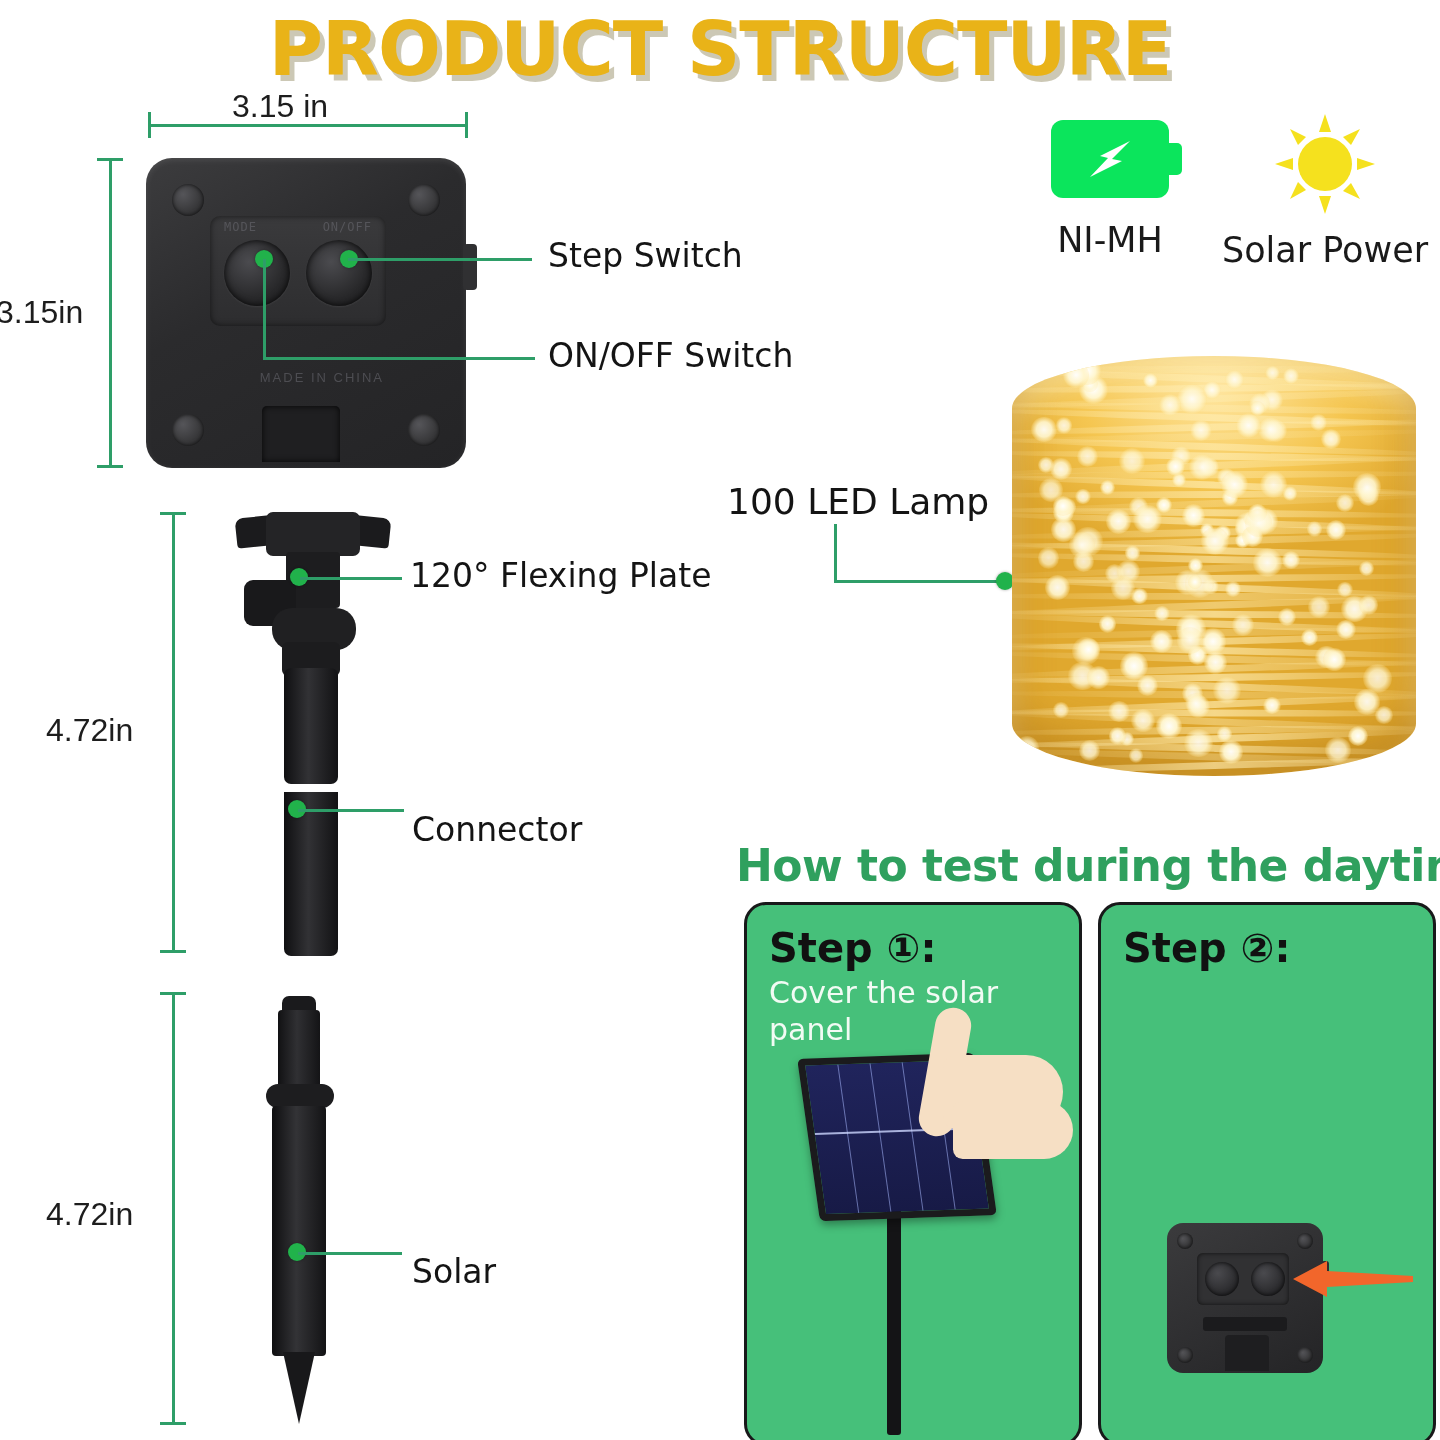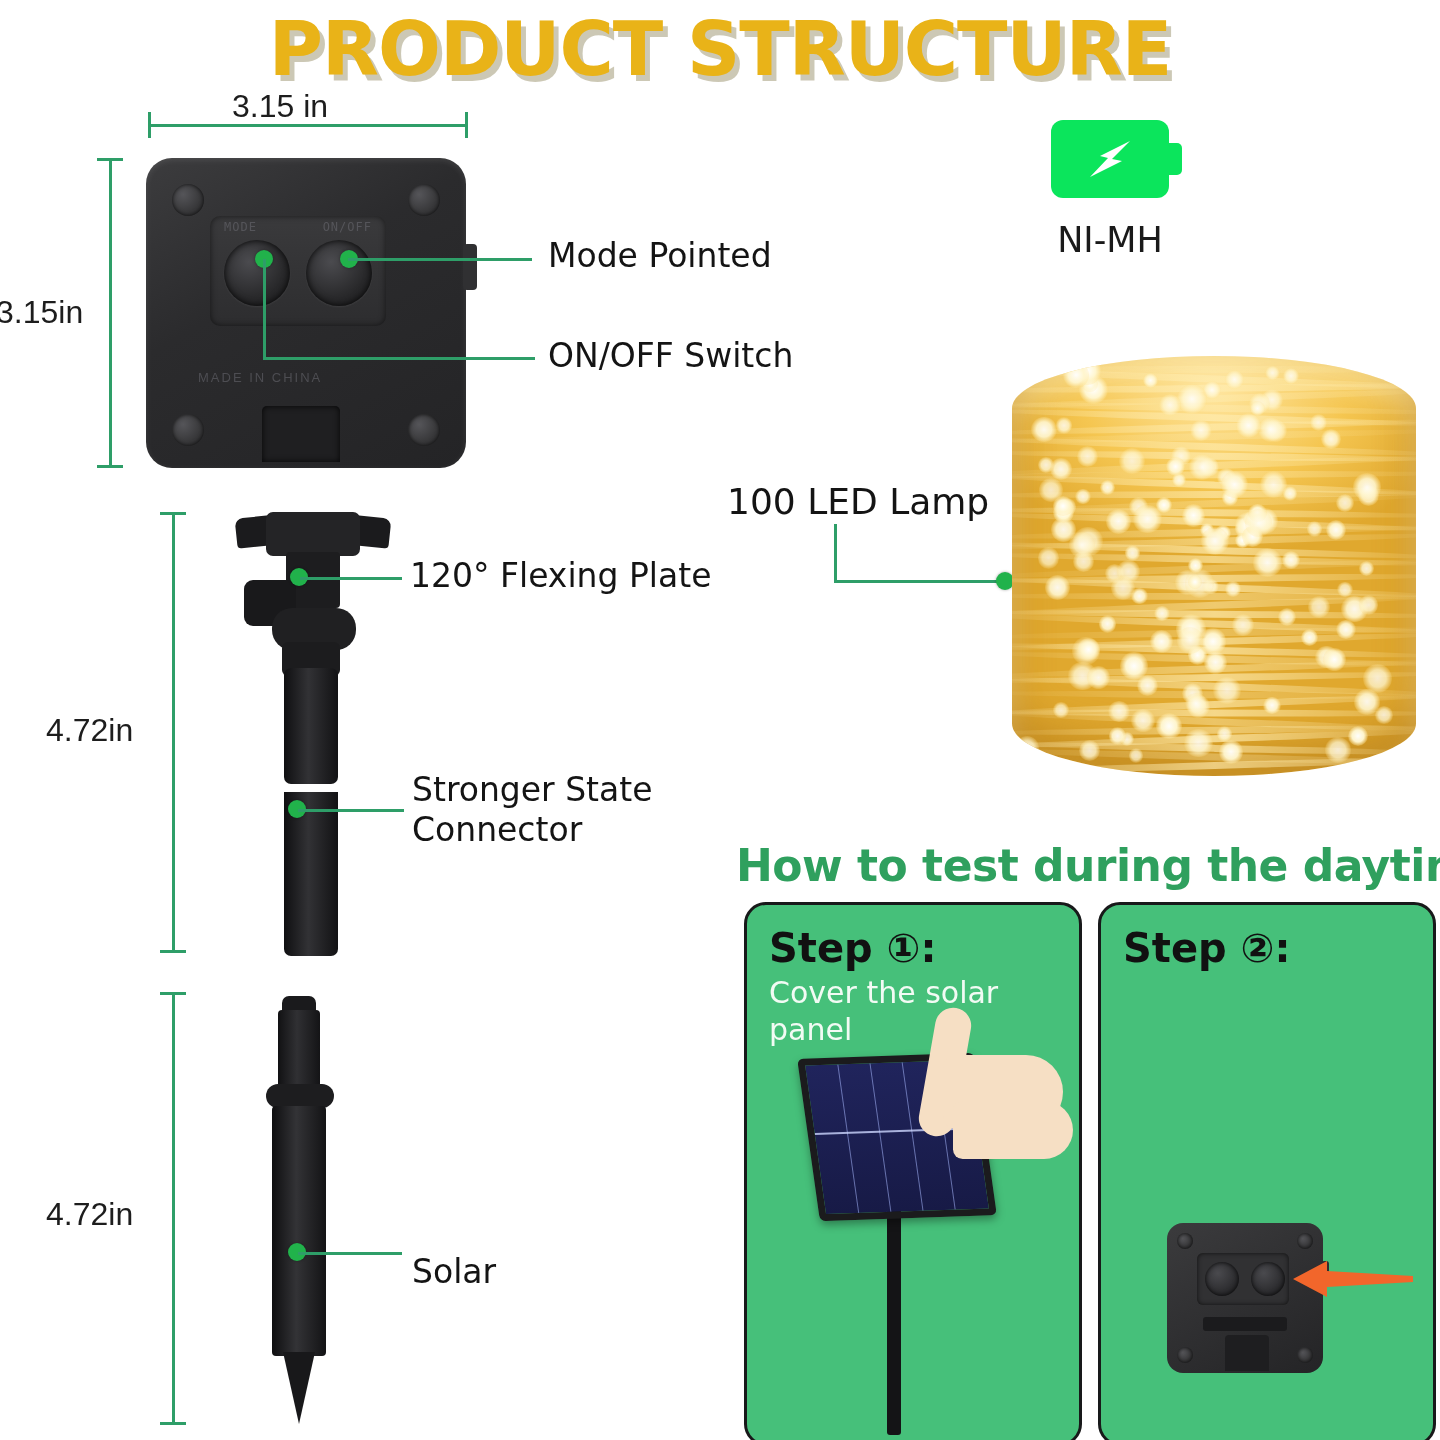--- a/index.html
+++ b/index.html
@@ -61,21 +61,21 @@
   .btn-round{
     position:absolute;width:66px;height:66px;border-radius:50%;
     background:radial-gradient(circle at 38% 33%,#4b4b4f 0%,#2a2a2c 58%,#19191b 100%);
     box-shadow:inset 0 0 7px rgba(0,0,0,.9),0 1px 2px rgba(255,255,255,.07);
   }
   .emboss{
     position:absolute;font-size:12px;color:#55555a;letter-spacing:1px;
     font-family:"DejaVu Sans Mono","Liberation Mono",monospace;
   }
   #panelback .madein{
-    position:absolute;left:52px;top:212px;width:200px;text-align:left;
+    position:absolute;left:38px;top:212px;width:200px;text-align:right;
     font-size:13px;color:#4d4d52;letter-spacing:2px;
   }
   #panelback .port{
     position:absolute;left:116px;top:248px;width:78px;height:56px;
     background:#1f1f21;border-radius:5px 5px 0 0;
     box-shadow:inset 0 0 6px rgba(0,0,0,.9);
   }
 
   
   #badges{left:815px;top:120px;width:620px;height:180px;}
@@ -214,34 +214,52 @@
   <div class="port"></div>
 </div>
 
 <div class="abs dot" style="left:255px;top:250px;"></div>
 <div class="abs leadline-v" style="left:263px;top:259px;height:100px;"></div>
 <div class="abs leadline-h" style="left:263px;top:357px;width:272px;"></div>
 <div class="abs lbl" style="left:548px;top:336px;">ON/OFF Switch</div>
 
 <div class="abs dot" style="left:340px;top:250px;"></div>
 <div class="abs leadline-h" style="left:348px;top:258px;width:184px;"></div>
-<div class="abs lbl" style="left:548px;top:236px;">Mode Pointed</div>
+<div class="abs lbl" style="left:548px;top:236px;">Step Switch</div>
 
 <div class="abs" id="badges">
 
 
   <div class="badge" style="left:210px;top:0;width:170px;">
     <div class="batt">
       <svg class="bolt" viewBox="0 0 64 48">
         <polygon points="52,6 22,21 30,23 12,42 44,26 34,24" fill="#ffffff"></polygon>
       </svg>
     </div>
     <div class="cap" style="margin-top:22px;">NI-MH</div>
   </div>
 
+  <div class="badge" style="left:400px;top:-8px;width:220px;">
+    <div class="sun">
+      <svg viewBox="0 0 104 104" width="104" height="104">
+        <circle cx="52" cy="52" r="27" fill="#F5E11E"></circle>
+        <g fill="#F5E11E">
+          <polygon points="52,2 58,20 46,20"></polygon>
+          <polygon points="102,52 84,58 84,46"></polygon>
+          <polygon points="52,102 46,84 58,84"></polygon>
+          <polygon points="2,52 20,46 20,58"></polygon>
+          <polygon points="87,17 78,33 70,25"></polygon>
+          <polygon points="87,87 70,79 78,71"></polygon>
+          <polygon points="17,87 25,70 33,78"></polygon>
+          <polygon points="17,17 33,25 25,33"></polygon>
+        </g>
+      </svg>
+    </div>
+    <div class="cap" style="margin-top:14px;">Solar Power</div>
+  </div>
 </div>
 
 <div class="abs lbl" style="left:727px;top:480px;font-size:36px;">
   <span>100</span><span>&nbsp;</span><span>LED Lamp</span>
 </div>
 <div class="abs leadline-v" style="left:834px;top:524px;height:58px;"></div>
 <div class="abs leadline-h" style="left:834px;top:580px;width:170px;"></div>
 <div class="abs dot" style="left:996px;top:572px;"></div>
 
 <div class="abs" id="coil">
@@ -441,21 +459,21 @@
   <div class="abs" style="left:56px;top:284px;width:54px;height:164px;background:linear-gradient(90deg,#0f0f11,#323235 45%,#121214);border-radius:0 0 7px 7px;"></div>
 </div>
 
 <div class="abs dot" style="left:290px;top:568px;"></div>
 <div class="abs leadline-h" style="left:300px;top:577px;width:102px;"></div>
 <div class="abs lbl" style="left:410px;top:556px;">120°  Flexing Plate</div>
 
 <div class="abs dot" style="left:288px;top:800px;"></div>
 <div class="abs leadline-h" style="left:298px;top:809px;width:106px;"></div>
 <div class="abs lbl" style="left:412px;top:770px;">
-  <span>Stronger State</span><br>
+  <br>
   <span>Connector</span>
 </div>
 
 <div class="abs dimtxt" style="left:46px;top:1196px;">4.72in</div>
 <div class="abs cap-h" style="left:160px;top:992px;"></div>
 <div class="abs cap-h" style="left:160px;top:1422px;"></div>
 <div class="abs dimline-v" style="left:172px;top:992px;height:433px;"></div>
 
 <div class="abs" style="left:250px;top:996px;width:110px;height:430px;">
   <div class="abs" style="left:32px;top:0;width:34px;height:18px;background:#1a1a1c;border-radius:7px 7px 2px 2px;"></div>

